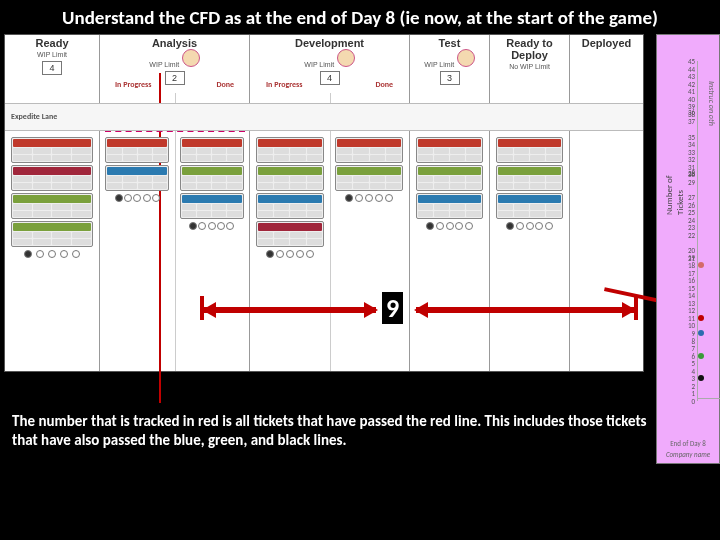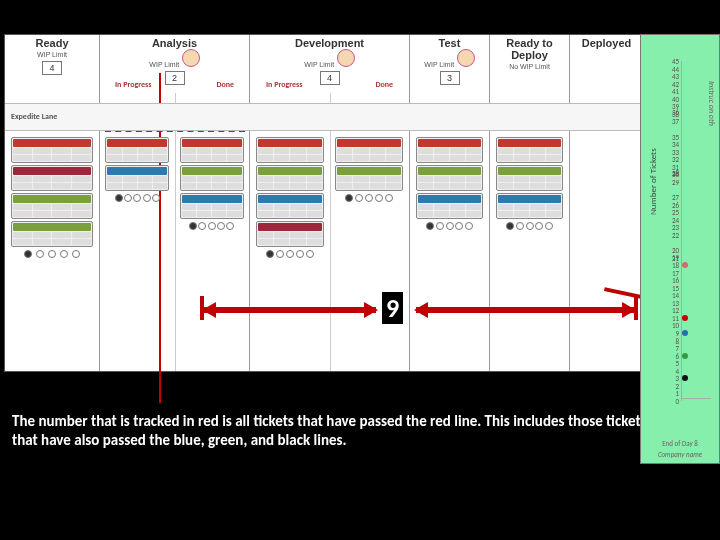--- a/index.html
+++ b/index.html
@@ -23,39 +23,40 @@
   .dots{margin:3px auto 0;width:70%;height:7px;display:flex;justify-content:space-around}
   .dots i{width:6px;height:6px;border:1px solid #777;border-radius:50%;background:#fff}
   .dots i.f{background:#333}
   .arrow-h{position:absolute;height:0;border-top:6px solid #c00000}
   .arrow-h:before,.arrow-h:after{content:"";position:absolute;top:-11px;width:0;height:0;border-top:8px solid transparent;border-bottom:8px solid transparent}
   .arrow-h:before{left:-2px;border-right:14px solid #c00000}
   .arrow-h:after{right:-2px;border-left:14px solid #c00000}
   .arrow-cap{position:absolute;width:4px;height:24px;background:#c00000}
   .nine{position:absolute;top:292px;left:382px;color:#fff;font-size:26px;font-weight:700;background:#000;padding:0 4px}
   .expl{position:absolute;top:412px;left:12px;width:640px;color:#fff;font-size:15px;font-weight:700;line-height:1.25}
-  .cfd{position:absolute;top:34px;right:0;width:80px;height:430px;background:#86efac;border:1px solid #777;box-sizing:border-box}
+  .cfd{position:absolute;top:34px;right:0;width:64px;height:430px;background:#f0abfc;border:1px solid #777;box-sizing:border-box}
   .cfd .yl{position:absolute;left:40px;top:26px;width:1px;height:340px;background:#aaa}
   .cfd .ylab{position:absolute;left:6px;top:180px;transform:rotate(-90deg);transform-origin:left top;font-size:9px;color:#444}
   .cfd .tick{position:absolute;left:24px;font-size:7px;color:#555;text-align:right;width:14px}
   .cfd .pt{position:absolute;width:6px;height:6px;border-radius:50%;transform:translate(-50%,-50%)}
   .cfd .xl{position:absolute;left:40px;bottom:64px;width:30px;height:1px;background:#aaa}
   .cfd .bot{position:absolute;bottom:4px;left:0;width:100%;text-align:center;font-size:7px;color:#666}
   .cfd .clip{position:absolute;right:2px;top:46px;font-size:8px;font-style:italic;color:#666;writing-mode:vertical-rl}
   .redline{position:absolute;left:154px;top:38px;width:2px;height:330px;background:#c00000}
   .dashline{position:absolute;top:95px;left:100px;width:140px;border-top:2px dashed #c06}
   .vtxt{position:absolute;font-size:5px;color:#888;writing-mode:vertical-rl;transform:rotate(180deg)}
   .diag{position:absolute;width:110px;height:0;border-top:4px solid #c00000;transform-origin:right center}
   .diag:after{content:"";position:absolute;right:-2px;top:-8px;border-top:6px solid transparent;border-bottom:6px solid transparent;border-left:12px solid #c00000}
 </style>
 </head>
 <body>
 
 <div class="slide">
 
+  <div class="title">Understand the CFD as at the end of Day 8 (ie now, at the start of the game)</div>
 
   <div class="board">
 
     <div class="redline"></div>
     <div class="dashline"></div>
 
     <div class="col" style="left:0;width:95px">
       <div class="colh">
         <b>Ready</b>
         <span class="wip">WIP Limit</span>

